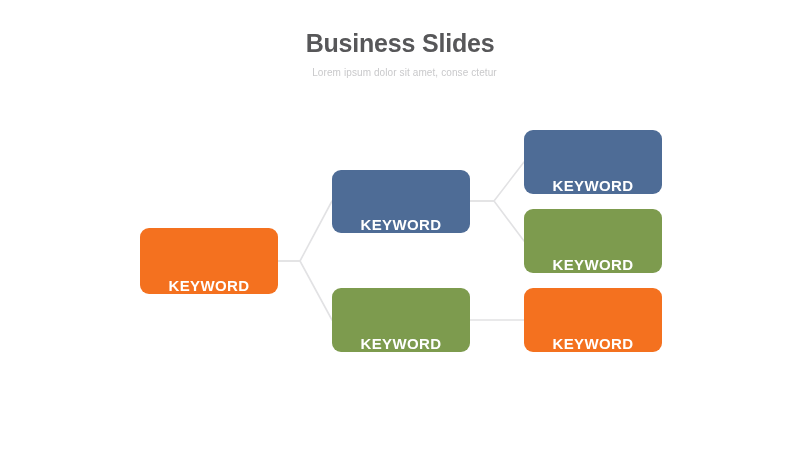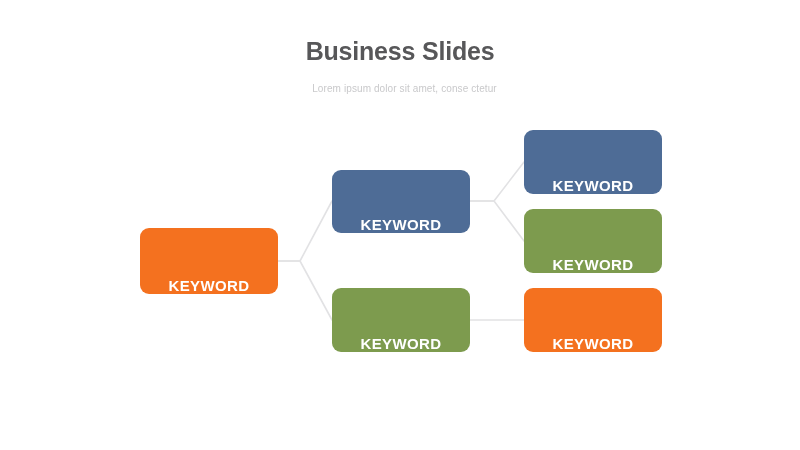--- a/index.html
+++ b/index.html
@@ -26,21 +26,21 @@
     top: 20px;
     width: 800px;
     text-align: center;
   }
   #slide-title {
     font-size: 25px;
     font-weight: bold;
     color: #575759;
     letter-spacing: -0.2px;
     line-height: 30px;
-    margin: 16px;
+    margin: 8px;
   }
   #slide-subtitle {
     font-size: 10px;
     font-weight: normal;
     color: #c9c9cb;
     line-height: 14px;
     margin: 3px 0 0 9px;
     letter-spacing: 0.1px;
   }
   

